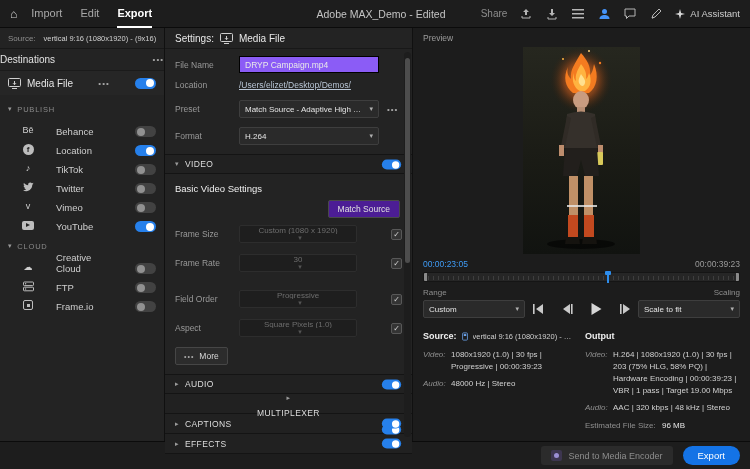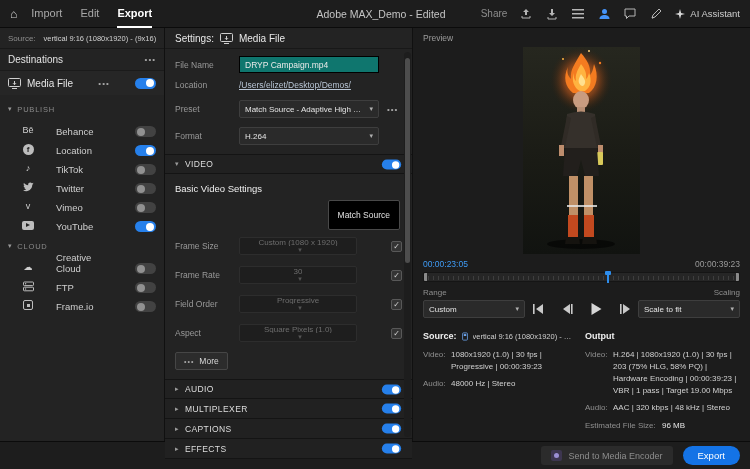--- a/index.html
+++ b/index.html
@@ -21,21 +21,21 @@
   .tb-ic{width:14px;height:14px;display:flex;align-items:center;justify-content:center;cursor:pointer;}
   .tb-ic svg{display:block;}
   .ai-pill{display:flex;align-items:center;gap:5px;font-size:9.5px;color:#cfcfcf;cursor:pointer;}
   
   .main{display:flex;height:413px;}
   
   .left{width:165px;flex:none;background:#232323;border-right:1px solid #101010;display:flex;flex-direction:column;}
   .source-row{height:21px;display:flex;align-items:center;gap:4px;padding:0 8px;border-bottom:1px solid #181818;white-space:nowrap;overflow:hidden;}
   .src-lab{font-size:8px;color:#8f8f8f;}
   .src-val{font-size:7.5px;color:#d2d2d2;}
-  .dest-header{height:22px;display:flex;align-items:center;justify-content:space-between;padding:0 8px;font-size:10px;color:#e3e3e3;border-bottom:1px solid #1b1b1b;}
+  .dest-header{height:22px;display:flex;align-items:center;justify-content:space-between;padding:0 0;font-size:10px;color:#e3e3e3;border-bottom:1px solid #1b1b1b;}
   .dots{font-size:8px;letter-spacing:1px;color:#a7a7a7;cursor:pointer;}
   .media-row{height:24px;display:flex;align-items:center;gap:6px;padding:0 8px;font-size:10px;color:#e6e6e6;background:#262626;}
   .media-row .dots{margin-left:auto;}
   .group-label{height:18px;margin-top:5px;display:flex;align-items:center;gap:5px;padding:0 8px;font-size:7.5px;letter-spacing:.8px;color:#8a8a8a;}
   .chev{font-size:7px;color:#9a9a9a;}
   .dest-item{height:19px;display:flex;align-items:flex-end;gap:21px;padding:0 8px 0 13px;font-size:9.5px;color:#cfcfcf;cursor:pointer;margin-left:8px;}
   .plat-icon{width:14px;height:14px;flex:none;display:flex;align-items:center;justify-content:center;font-size:9px;color:#cfcfcf;}
   .yt-box{width:12px;height:9px;border-radius:2px;background:#bdbdbd;display:flex;align-items:center;justify-content:center;}
   .yt-box i{display:block;width:0;height:0;border-left:4px solid #232323;border-top:2.5px solid transparent;border-bottom:2.5px solid transparent;}
   .fb-circ{width:11px;height:11px;border-radius:50%;background:#bdbdbd;color:#232323;font-size:8px;font-weight:bold;display:flex;align-items:center;justify-content:center;}
@@ -45,34 +45,34 @@
   .toggle{margin-left:auto;width:21px;height:11px;flex:none;border-radius:6px;background:#424242;position:relative;cursor:pointer;}
   .toggle::after{content:"";position:absolute;top:1.5px;left:2px;width:8px;height:8px;border-radius:50%;background:#919191;transition:none;}
   .toggle.on{background:#2680eb;}
   .toggle.on::after{left:11px;background:#fff;}
   .toggle.sm{transform:scale(.92);}
   
   .middle{width:248px;flex:none;background:#232323;border-right:1px solid #101010;position:relative;}
   .settings-row{height:21px;display:flex;align-items:center;gap:6px;padding:0 10px;font-size:10px;color:#e8e8e8;border-bottom:1px solid #181818;}
   .frow{display:flex;align-items:center;margin:7px 10px 0 10px;}
   .flabel{width:64px;flex:none;font-size:8.5px;color:#999;}
-  .text-input{width:140px;height:17px;background:#0f766e;border:1px solid #000;color:#e9e9e9;font-size:8.5px;padding:0 5px;font-family:"Liberation Sans",sans-serif;}
+  .text-input{width:140px;height:17px;background:#8b5cf6;border:1px solid #000;color:#e9e9e9;font-size:8.5px;padding:0 5px;font-family:"Liberation Sans",sans-serif;}
   .loc-link{font-size:8.5px;color:#b9c6d6;text-decoration:underline;cursor:pointer;}
   .dropdown{width:140px;height:18px;background:#2a2a2a;border:1px solid #3e3e3e;border-radius:2px;display:flex;align-items:center;padding:0 5px;font-size:8px;color:#e4e4e4;cursor:pointer;white-space:nowrap;overflow:hidden;}
   .dropdown .dd-val{flex:1;overflow:hidden;text-overflow:ellipsis;}
   .dropdown .chev{margin-left:4px;color:#b0b0b0;}
   .dropdown.disabled{background:#1e1e1e;border-color:#2d2d2d;color:#6d6d6d;cursor:default;}
   .dropdown.disabled .chev{color:#555;}
   .dd-small{width:118px;flex-direction:column;}
   .preset-dots{margin-left:8px;}
   .section-row{height:20px;display:flex;align-items:center;gap:6px;padding:0 10px;background:#212121;border-top:1px solid #141414;border-bottom:1px solid #141414;font-size:8.5px;letter-spacing:.4px;color:#dedede;cursor:pointer;}
   .section-row .toggle{margin-left:auto;}
   .video-sec{margin-top:9px;}
   .bvs-title{margin:9px 10px 0;font-size:9.5px;color:#efefef;}
-  .ms-btn{display:block;margin:6px 12px 0 auto;width:max-content;background:#000000;border:1px solid #494949;border-radius:2px;padding:9px 9px;font-size:8.5px;color:#e0e0e0;cursor:pointer;}
+  .ms-btn{display:block;margin:6px 12px 0 auto;width:max-content;background:#4c1d95;border:1px solid #494949;border-radius:2px;padding:3px 9px;font-size:8.5px;color:#e0e0e0;cursor:pointer;}
   .checkbox{margin-left:auto;width:11px;height:11px;background:#343434;border:1px solid #585858;border-radius:2px;display:flex;align-items:center;justify-content:center;font-size:8px;color:#d4d4d4;cursor:pointer;}
   .more-btn{display:inline-flex;align-items:center;gap:5px;margin:10px 0 9px 10px;background:#2c2c2c;border:1px solid #464646;border-radius:2px;padding:3px 8px;font-size:8.5px;color:#d8d8d8;cursor:pointer;}
   .more-btn .dots{font-size:7px;}
   .mid-scrollbar{position:absolute;top:24px;bottom:4px;right:1px;width:7px;background:#1d1d1d;border-radius:4px;}
   .mid-scrollbar .thumb{position:absolute;top:6px;height:205px;left:1px;width:5px;background:#4d4d4d;border-radius:3px;cursor:pointer;}
   
   .right{flex:1;background:#1c1c1c;padding:5px 10px 0;display:flex;flex-direction:column;overflow:hidden;}
   .preview-label{font-size:8.5px;color:#9c9c9c;}
   .stage{height:209px;margin-top:3px;display:flex;align-items:center;justify-content:center;}
   .timecodes{display:flex;justify-content:space-between;margin-top:4px;font-size:8.5px;}
@@ -91,21 +91,21 @@
   .transport{flex:1;display:flex;align-items:center;justify-content:center;gap:16px;}
   .tr-btn{width:13px;height:13px;display:flex;align-items:center;justify-content:center;cursor:pointer;}
   .dd-scale{width:102px;}
   .sum-wrap{display:flex;margin-top:12px;gap:12px;font-size:8px;line-height:1.5;}
   .sum-left{width:150px;flex:none;}
   .sum-right{flex:1;}
   .sum-head{display:flex;align-items:center;gap:4px;white-space:nowrap;}
   .sum-title{font-size:9px;color:#f0f0f0;font-weight:bold;}
   .sum-src-val{font-size:7.5px;color:#cfcfcf;overflow:hidden;text-overflow:ellipsis;}
   .kv{display:flex;margin-top:5px;}
-  .kv .k{width:28px;flex:none;color:#8f8f8f;}
+  .kv .k{width:28px;flex:none;color:#8f8f8f;font-style:italic;}
   .kv .v{color:#d2d2d2;}
   .filesize{margin-top:6px;}
   .filesize .k2{color:#8f8f8f;}
   .filesize .v2{color:#e4e4e4;margin-left:4px;}
   
   .footer{height:28px;border-top:1px solid #0b0b0b;background:#1d1d1d;display:flex;align-items:center;justify-content:flex-end;gap:10px;padding:0 10px;}
   .sme-btn{display:flex;align-items:center;gap:6px;background:#2b2b2b;border-radius:3px;padding:4px 10px;font-size:9px;color:#8d8d8d;cursor:pointer;}
   .sme-ic{width:11px;height:11px;border-radius:2px;background:#3d3650;display:flex;align-items:center;justify-content:center;}
   .sme-ic i{display:block;width:5px;height:5px;border-radius:50%;background:#9b8fd4;}
   .export-btn{background:#1473e6;color:#fff;border-radius:11px;padding:4px 15px;font-size:9.5px;cursor:pointer;}
@@ -327,21 +327,21 @@
         <span class="checkbox">✓</span>
       </div>
       <div class="frow" style="margin-top:11px;">
         <span class="flabel">Frame Rate</span>
         <span class="dropdown disabled dd-small">
           <span class="dd-val">30</span>
           <span class="chev">▾</span>
         </span>
         <span class="checkbox">✓</span>
       </div>
-      <div class="frow" style="margin-top:11px;">
+      <div class="frow" style="margin-top:18px;">
         <span class="flabel">Field Order</span>
         <span class="dropdown disabled dd-small">
           <span class="dd-val">Progressive</span>
           <span class="chev">▾</span>
         </span>
         <span class="checkbox">✓</span>
       </div>
       <div class="frow" style="margin-top:11px;">
         <span class="flabel">Aspect</span>
         <span class="dropdown disabled dd-small">
@@ -354,21 +354,21 @@
       <span class="more-btn">
         <span class="dots">•••</span>
         <span>More</span>
       </span>
 
       <div class="section-row">
         <span class="chev">▸</span>
         <span>AUDIO</span>
         <span class="toggle sm on"></span>
       </div>
-      <div class="section-row" style="border-top:none;">
+      <div class="section-row" style="border-top:none;flex-direction:column;">
         <span class="chev">▸</span>
         <span>MULTIPLEXER</span>
         <span class="toggle sm on"></span>
       </div>
       <div class="section-row" style="border-top:none;">
         <span class="chev">▸</span>
         <span>CAPTIONS</span>
         <span class="toggle sm on"></span>
       </div>
       <div class="section-row" style="border-top:none;">

